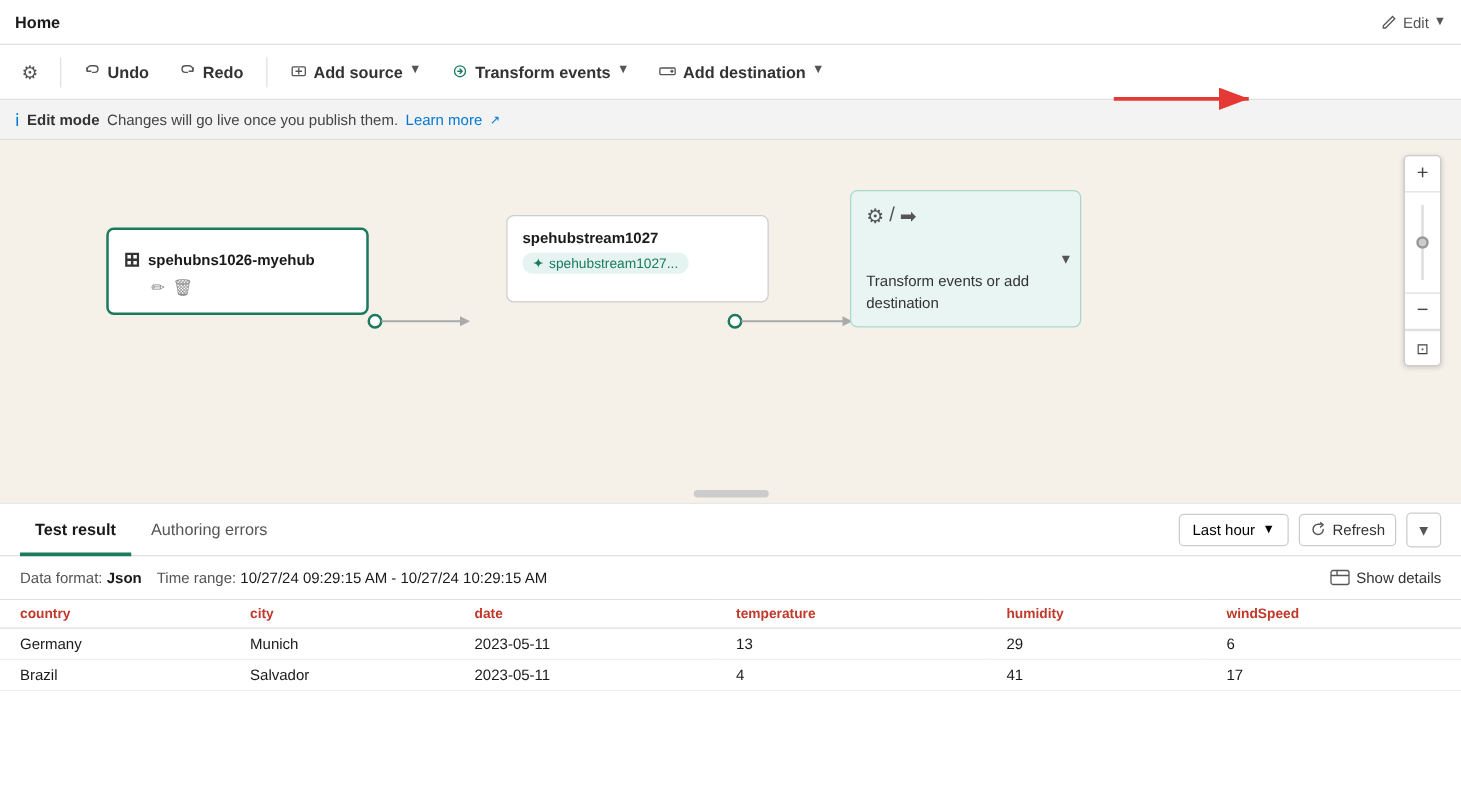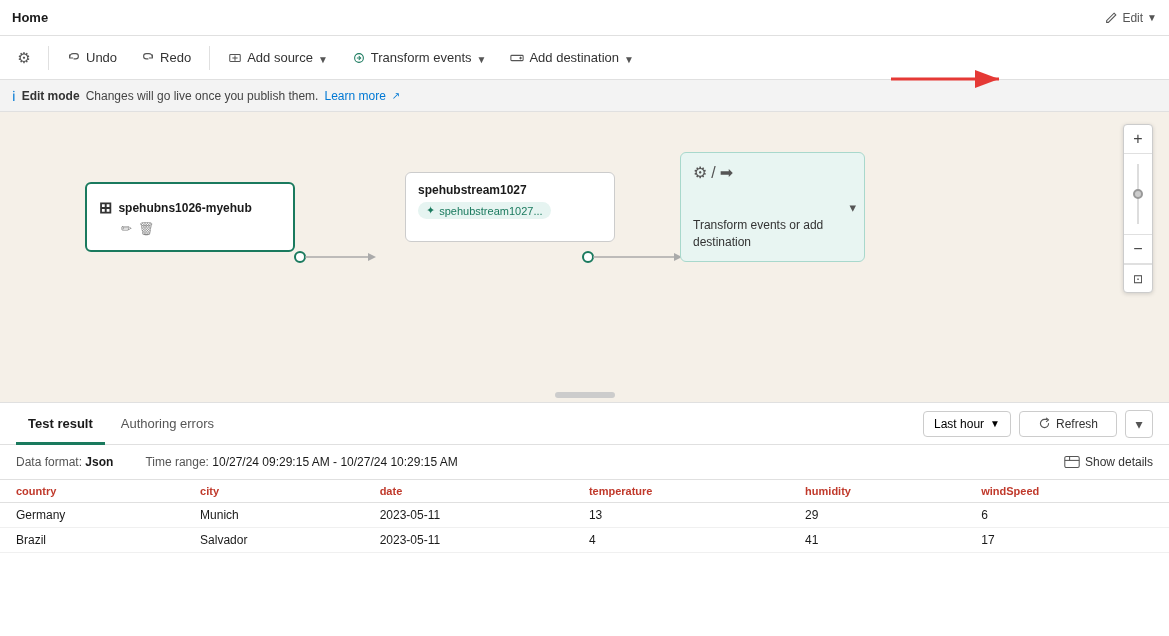--- a/index.html
+++ b/index.html
@@ -16,24 +16,25 @@
     .edit-link { display: flex; align-items: center; gap: 4px; font-size: 12px; color: #555; cursor: pointer; }
 
     
     .toolbar {
       display: flex; align-items: center; gap: 4px;
       height: 44px; padding: 0 8px;
       border-bottom: 1px solid #e0e0e0; background: #fff;
       position: relative;
     }
     .toolbar-btn {
-      display: flex; align-items: flex-end; gap: 5px;
+      display: flex; align-items: flex-start; gap: 5px;
       padding: 5px 10px; border: none; background: transparent;
       font-size: 13px; color: #333; cursor: pointer; border-radius: 4px;
       white-space: nowrap;
+      font-weight: bold;
     }
     .toolbar-divider { width: 1px; height: 24px; background: #e0e0e0; margin: 0 4px; }
     .publish-btn {
       position: absolute; right: 12px;
       padding: 8px 24px; background: #1a7a5e; color: #fff;
       border: none; border-radius: 4px; font-size: 14px; font-weight: 600;
       cursor: pointer;
     }
     .gear-btn {
       display: flex; align-items: center; justify-content: center;
@@ -151,35 +152,35 @@
     }
     .tab.active { color: #1a1a1a; font-weight: 600; border-bottom: 3px solid #1a7a5e; }
     .bottom-tabs-right { display: flex; align-items: center; gap: 8px; }
     .time-select {
       padding: 5px 10px; border: 1px solid #ccc; border-radius: 4px;
       font-size: 12px; background: #fff; cursor: pointer;
       display: flex; align-items: center; gap: 6px;
     }
     .refresh-btn {
       display: flex; align-items: center; gap: 5px;
-      padding: 5px 18px; border: 1px solid #ccc; border-radius: 4px;
+      padding: 5px 8px; border: 1px solid #ccc; border-radius: 4px;
       background: #fff; font-size: 12px; cursor: pointer; color: #333;
     }
     .expand-btn {
       width: 28px; height: 28px; border: 1px solid #ccc; border-radius: 4px;
       background: #fff; display: flex; align-items: center; justify-content: center;
       cursor: pointer; font-size: 14px; color: #555;
     }
 
     
     .data-info-row {
       display: flex; align-items: center; justify-content: space-between;
       padding: 10px 16px; font-size: 12px; color: #555;
     }
-    .data-info-left { display: flex; align-items: center; gap: 32px; }
+    .data-info-left { display: flex; align-items: center; gap: 12px; }
     .data-info-label { color: #555; }
     .data-info-value { font-weight: 600; color: #1a1a1a; }
     .data-info-range { color: #1a1a1a; }
     .show-details-btn {
       display: flex; align-items: center; gap: 5px;
       font-size: 12px; color: #333; cursor: pointer; border: none; background: transparent;
     }
 
     
     .data-table {

